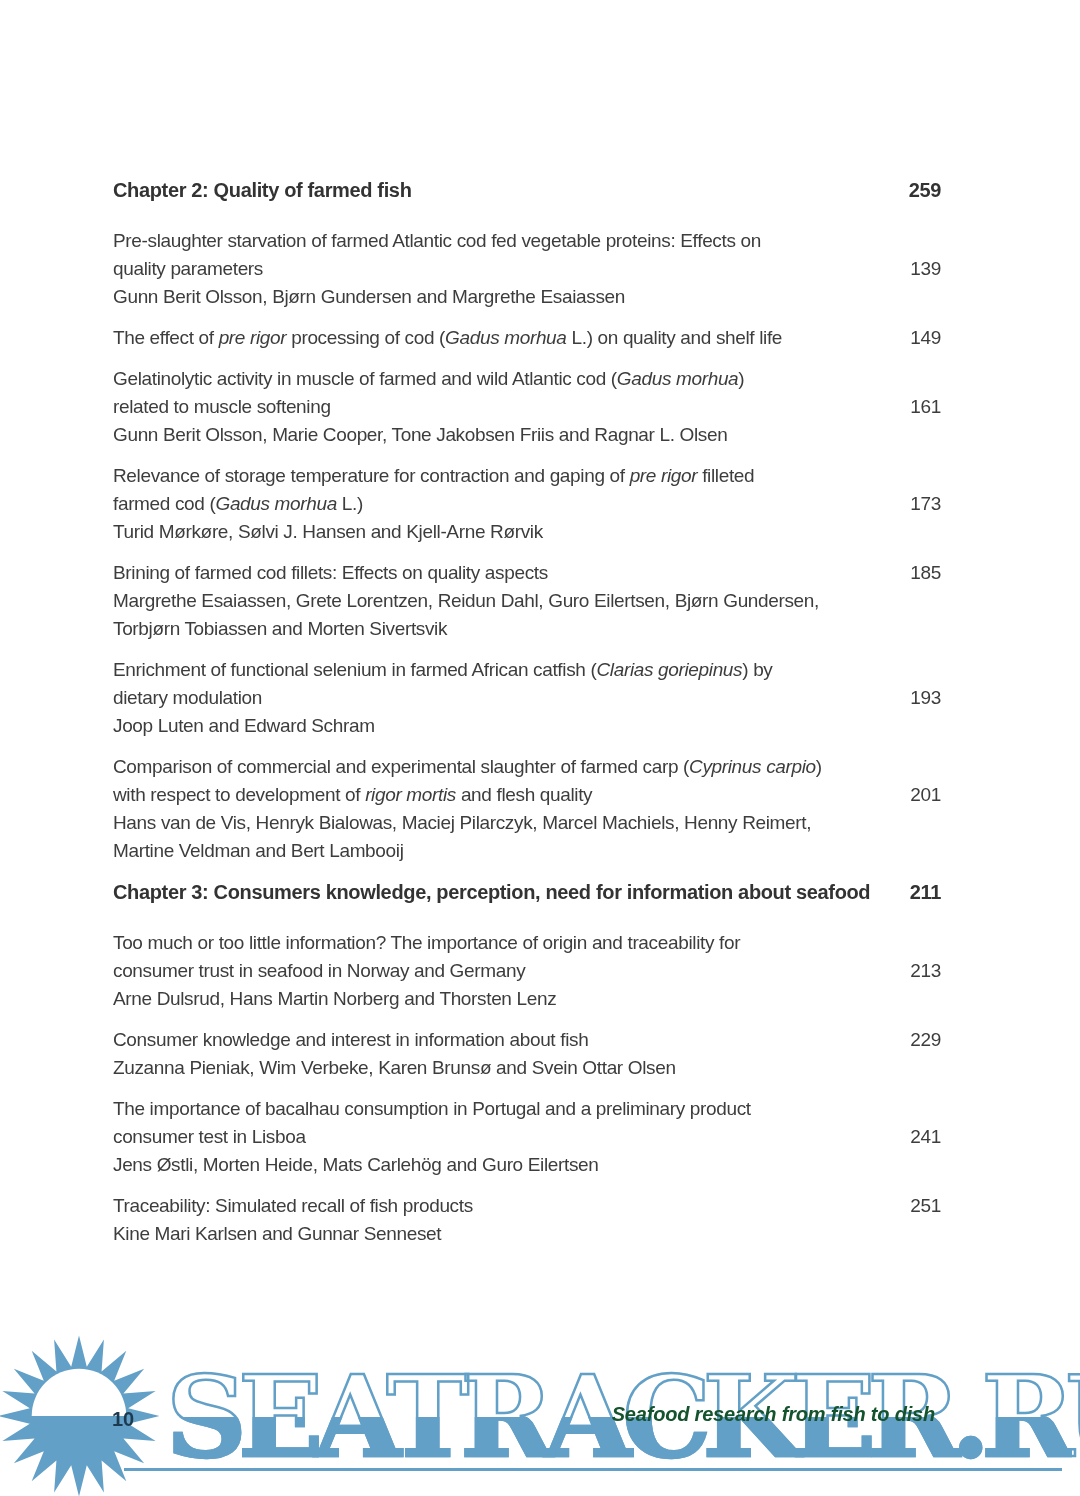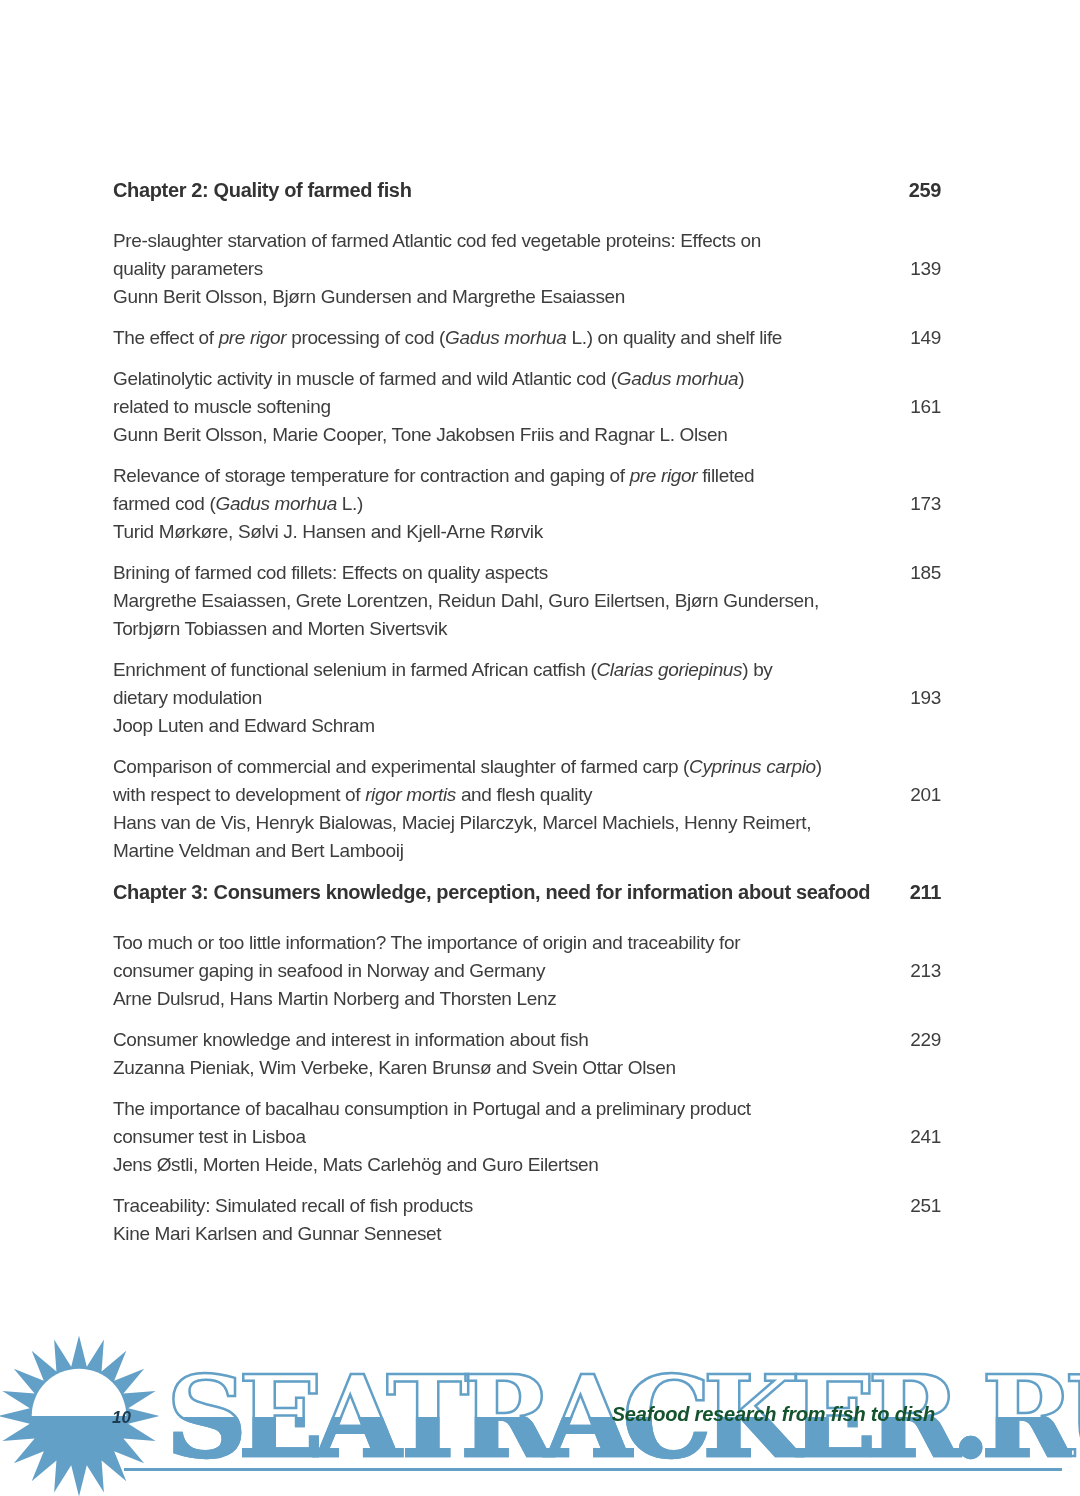--- a/index.html
+++ b/index.html
@@ -26,21 +26,21 @@
     font-size:112px;line-height:102px;letter-spacing:-9px;white-space:nowrap;
     color:transparent;
     -webkit-text-stroke:2.5px #63a0c7;
     background:linear-gradient(180deg, rgba(99,160,199,0) 0%, rgba(99,160,199,0) 50%, #63a0c7 50%, #63a0c7 100%);
     -webkit-background-clip:text;background-clip:text;
   }
   .footer-rule{position:absolute;left:124px;top:1468px;width:938px;height:3px;
     background:#63a0c7;z-index:1}
   .sun{position:absolute;left:-4px;top:1333px;width:166px;height:166px;z-index:2}
   .page-number{position:absolute;left:112px;top:1408px;z-index:3;
-    font-size:17px;font-weight:bold;font-style:italic;color:#1c3a50}
+    font-size:20px;font-weight:bold;color:#1c3a50}
   .tagline{position:absolute;right:145px;top:1403px;z-index:3;
     font-size:20px;font-weight:bold;font-style:italic;color:#14532d;letter-spacing:-0.2px}
 </style>
 </head>
 <body>
 
 <main class="toc" id="toc">
     <section class="section">
       <div class="line heading-row"><span class="lt">Chapter 2: Quality of farmed fish</span><span class="num">259</span></div>
       <div class="entry">
@@ -75,21 +75,21 @@
         <div class="line "><span class="lt"><span>Comparison of commercial and experimental slaughter of farmed carp (</span><i>Cyprinus carpio</i><span>)</span></span></div>
         <div class="line "><span class="lt"><span>with respect to development of </span><i>rigor mortis</i><span> and flesh quality</span></span><span class="num">201</span></div>
         <div class="line authors"><span class="lt">Hans van de Vis, Henryk Bialowas, Maciej Pilarczyk, Marcel Machiels, Henny Reimert,</span></div>
         <div class="line authors"><span class="lt">Martine Veldman and Bert Lambooij</span></div>
       </div>
     </section>
     <section class="section">
       <div class="line heading-row"><span class="lt">Chapter 3: Consumers knowledge, perception, need for information about seafood</span><span class="num">211</span></div>
       <div class="entry">
         <div class="line "><span class="lt"><span>Too much or too little information? The importance of origin and traceability for</span></span></div>
-        <div class="line "><span class="lt"><span>consumer gaping in seafood in Norway and Germany</span></span><span class="num">213</span></div>
+        <div class="line "><span class="lt"><span>consumer trust in seafood in Norway and Germany</span></span><span class="num">213</span></div>
         <div class="line authors"><span class="lt">Arne Dulsrud, Hans Martin Norberg and Thorsten Lenz</span></div>
       </div>
       <div class="entry">
         <div class="line "><span class="lt"><span>Consumer knowledge and interest in information about fish</span></span><span class="num">229</span></div>
         <div class="line authors"><span class="lt">Zuzanna Pieniak, Wim Verbeke, Karen Brunsø and Svein Ottar Olsen</span></div>
       </div>
       <div class="entry">
         <div class="line "><span class="lt"><span>The importance of bacalhau consumption in Portugal and a preliminary product</span></span></div>
         <div class="line "><span class="lt"><span>consumer test in Lisboa</span></span><span class="num">241</span></div>
         <div class="line authors"><span class="lt">Jens Østli, Morten Heide, Mats Carlehög and Guro Eilertsen</span></div>

